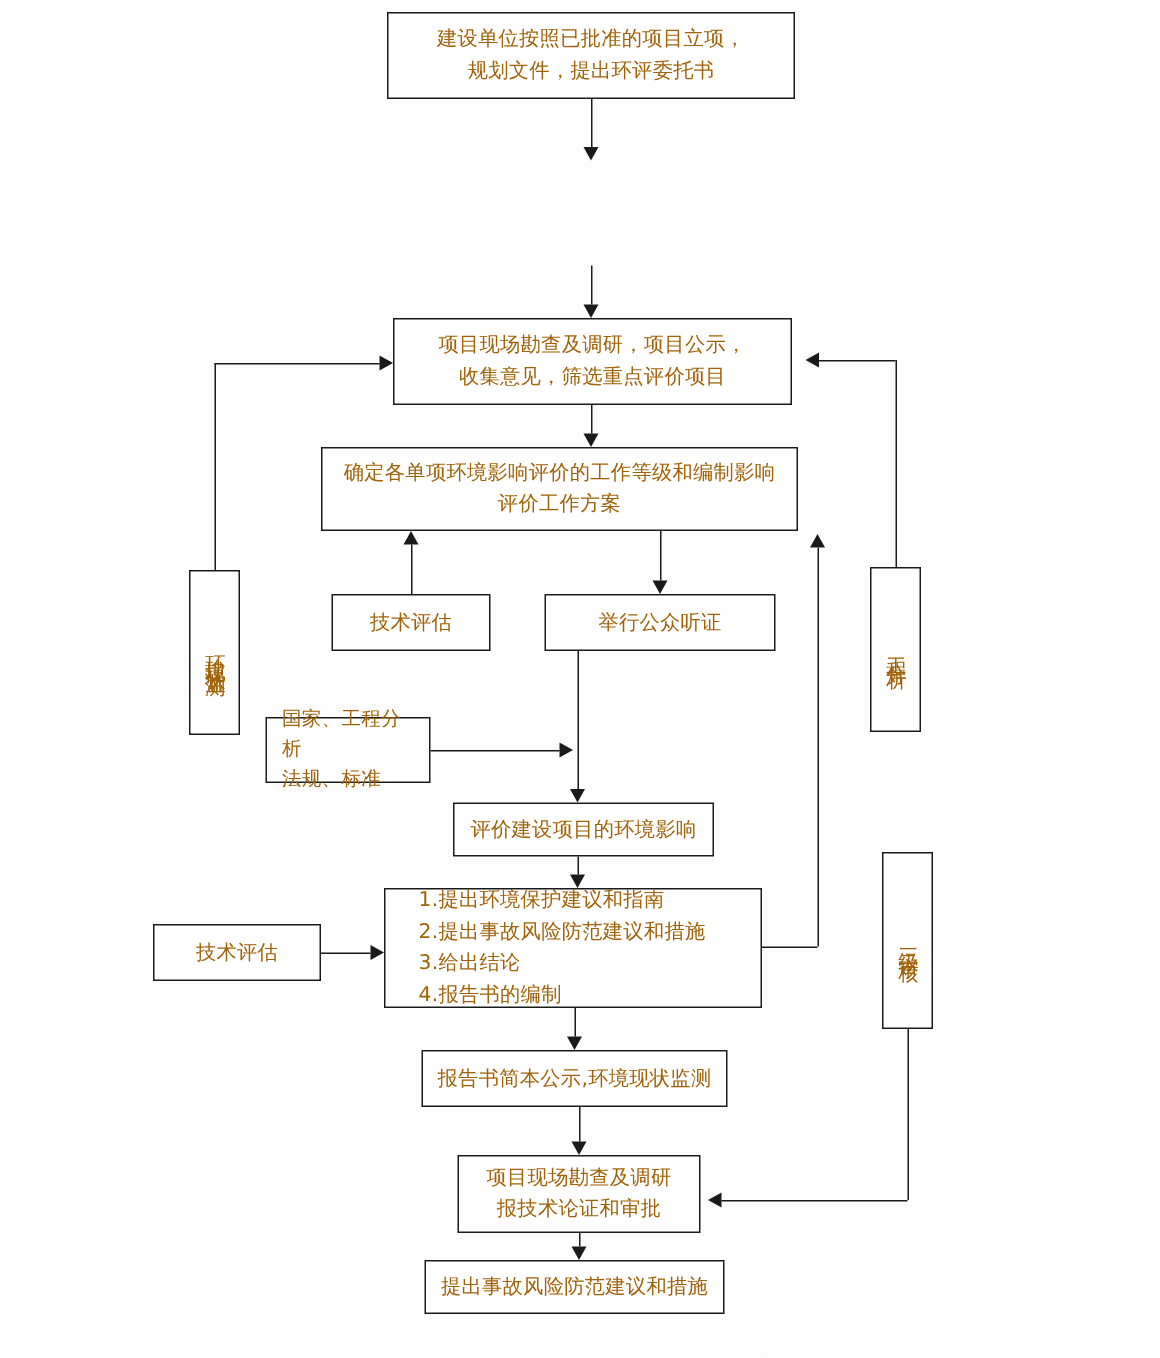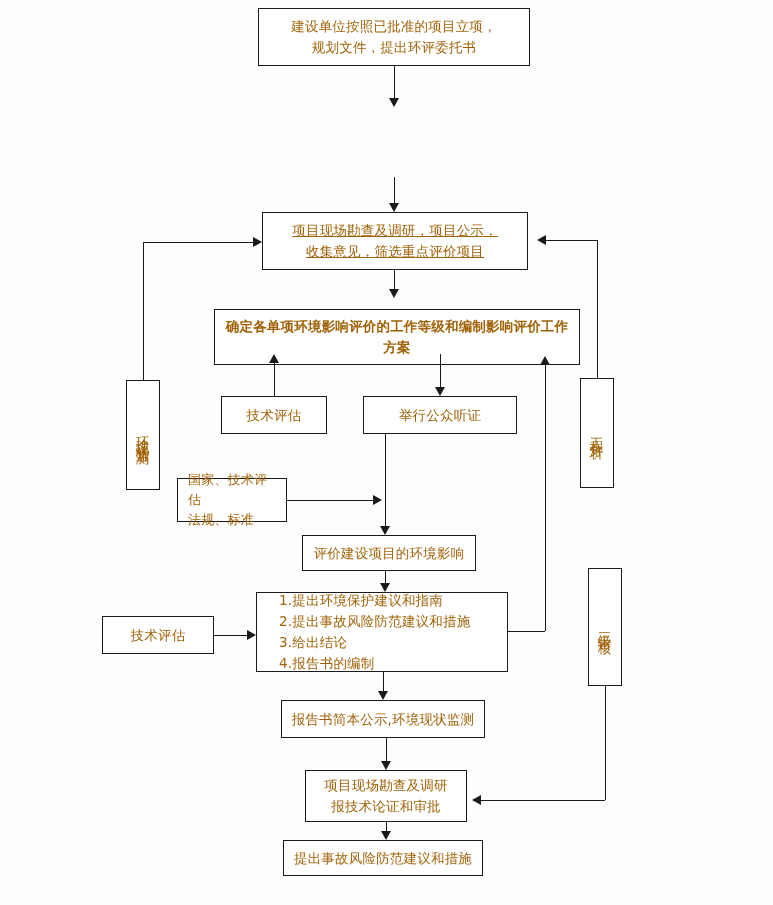--- a/index.html
+++ b/index.html
@@ -83,38 +83,38 @@
 </style>
 </head>
 <body>
 
 <div id="canvas">
 
   <div class="node" style="left:258px; top:8px; width:272px; height:58px;">建设单位按照已批准的项目立项，
 规划文件，提出环评委托书</div>
 
 
-  <div class="node" style="left:262px; top:212px; width:266px; height:58px;text-decoration:underline;">项目现场勘查及调研，项目公示，
+  <div class="node" style="left:262px; top:212px; width:266px; height:58px;">项目现场勘查及调研，项目公示，
 收集意见，筛选重点评价项目</div>
 
-  <div class="node" style="left:214px; top:309px; width:366px; height:56px;font-weight:bold;">确定各单项环境影响评价的工作等级和编制影响评价工作方案</div>
+  <div class="node" style="left:214px; top:298px; width:318px; height:56px;">确定各单项环境影响评价的工作等级和编制影响评价工作方案</div>
 
   <div class="node" style="left:221px; top:396px; width:106px; height:38px;">技术评估</div>
 
   <div class="node" style="left:363px; top:396px; width:154px; height:38px;">举行公众听证</div>
 
   <div class="node vertical" style="left:126px; top:380px; width:34px; height:110px;">
     <span class="vtext">环境现状监测</span>
   </div>
 
   <div class="node vertical" style="left:580px; top:378px; width:34px; height:110px;">
     <span class="vtext">工程分析</span>
   </div>
 
-  <div class="node left" style="left:177px; top:478px; width:110px; height:44px; padding-left:10px; font-size:13px;">国家、技术评估
+  <div class="node left" style="left:177px; top:478px; width:110px; height:44px; padding-left:10px; font-size:13px;">国家、工程分析
 法规、标准</div>
 
   <div class="node" style="left:302px; top:535px; width:174px; height:36px;">评价建设项目的环境影响</div>
 
   <div class="node vertical" style="left:588px; top:568px; width:34px; height:118px;">
     <span class="vtext">三级审核</span>
   </div>
 
   <div class="node left" style="left:256px; top:592px; width:252px; height:80px;">1.提出环境保护建议和指南
 2.提出事故风险防范建议和措施

